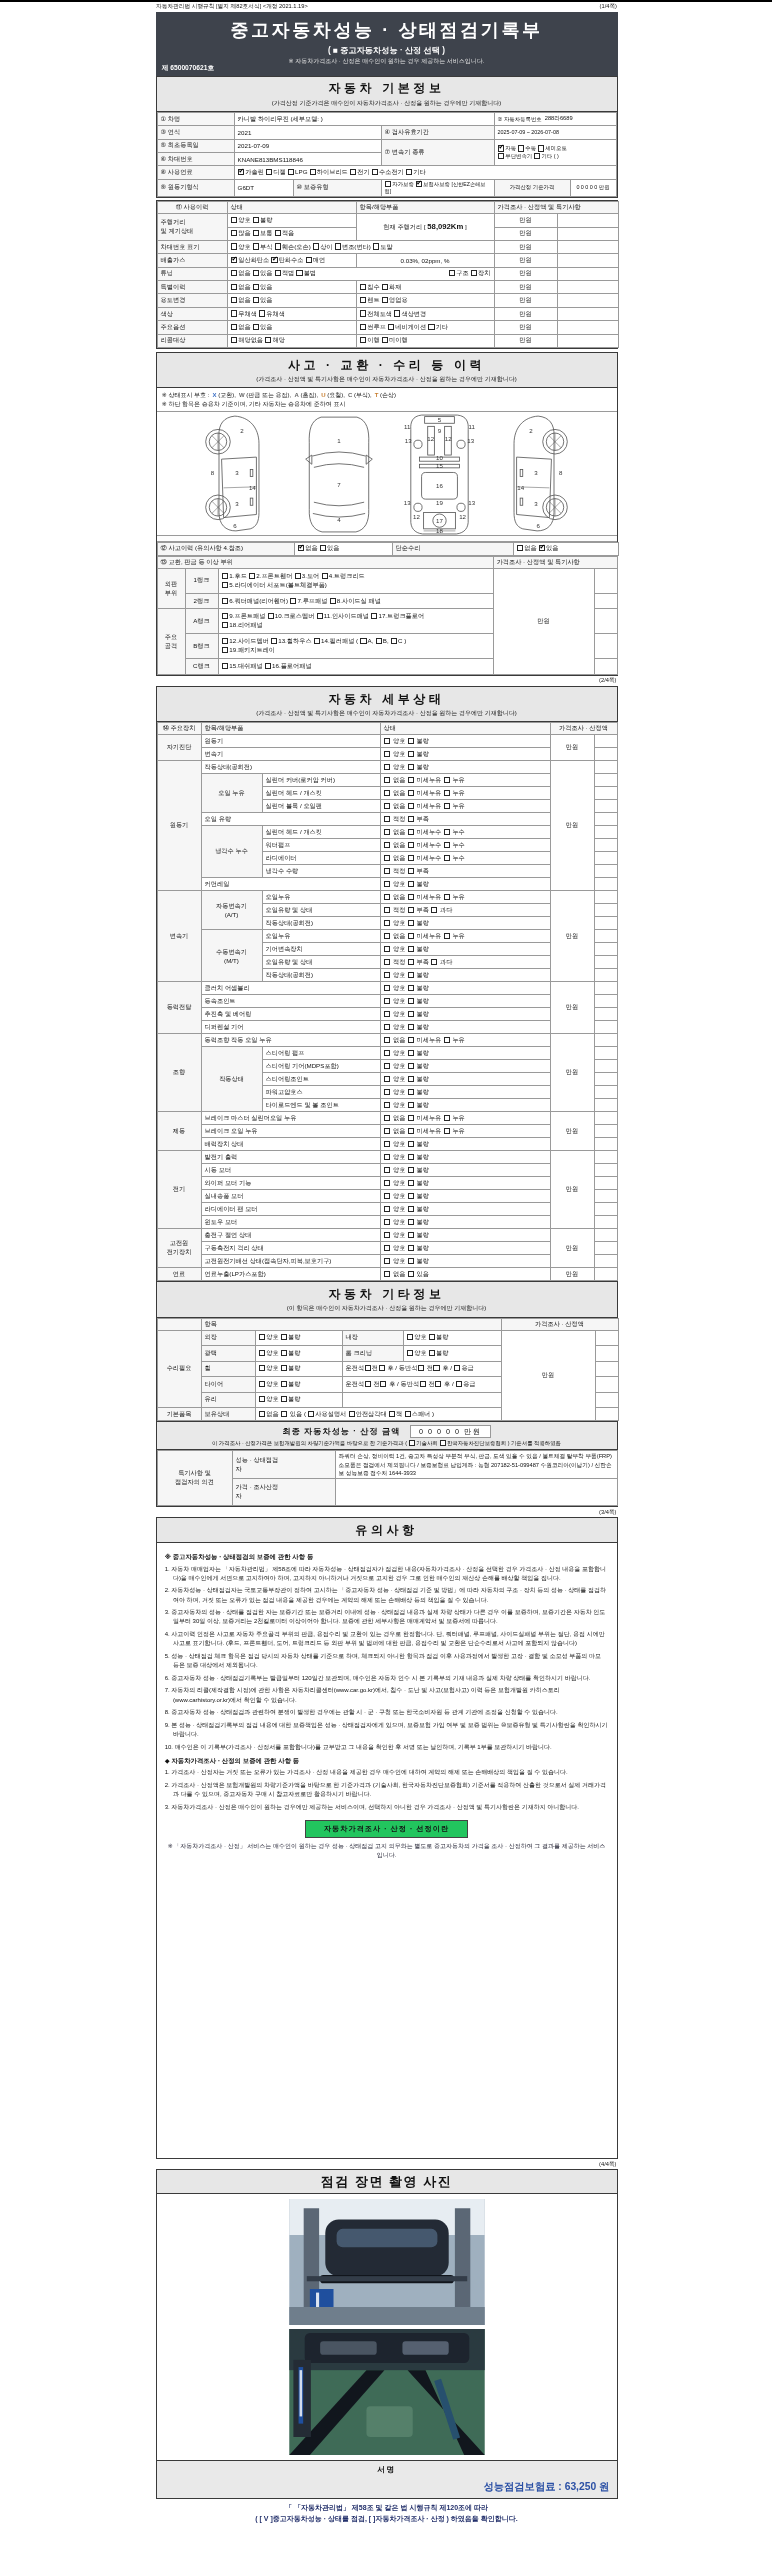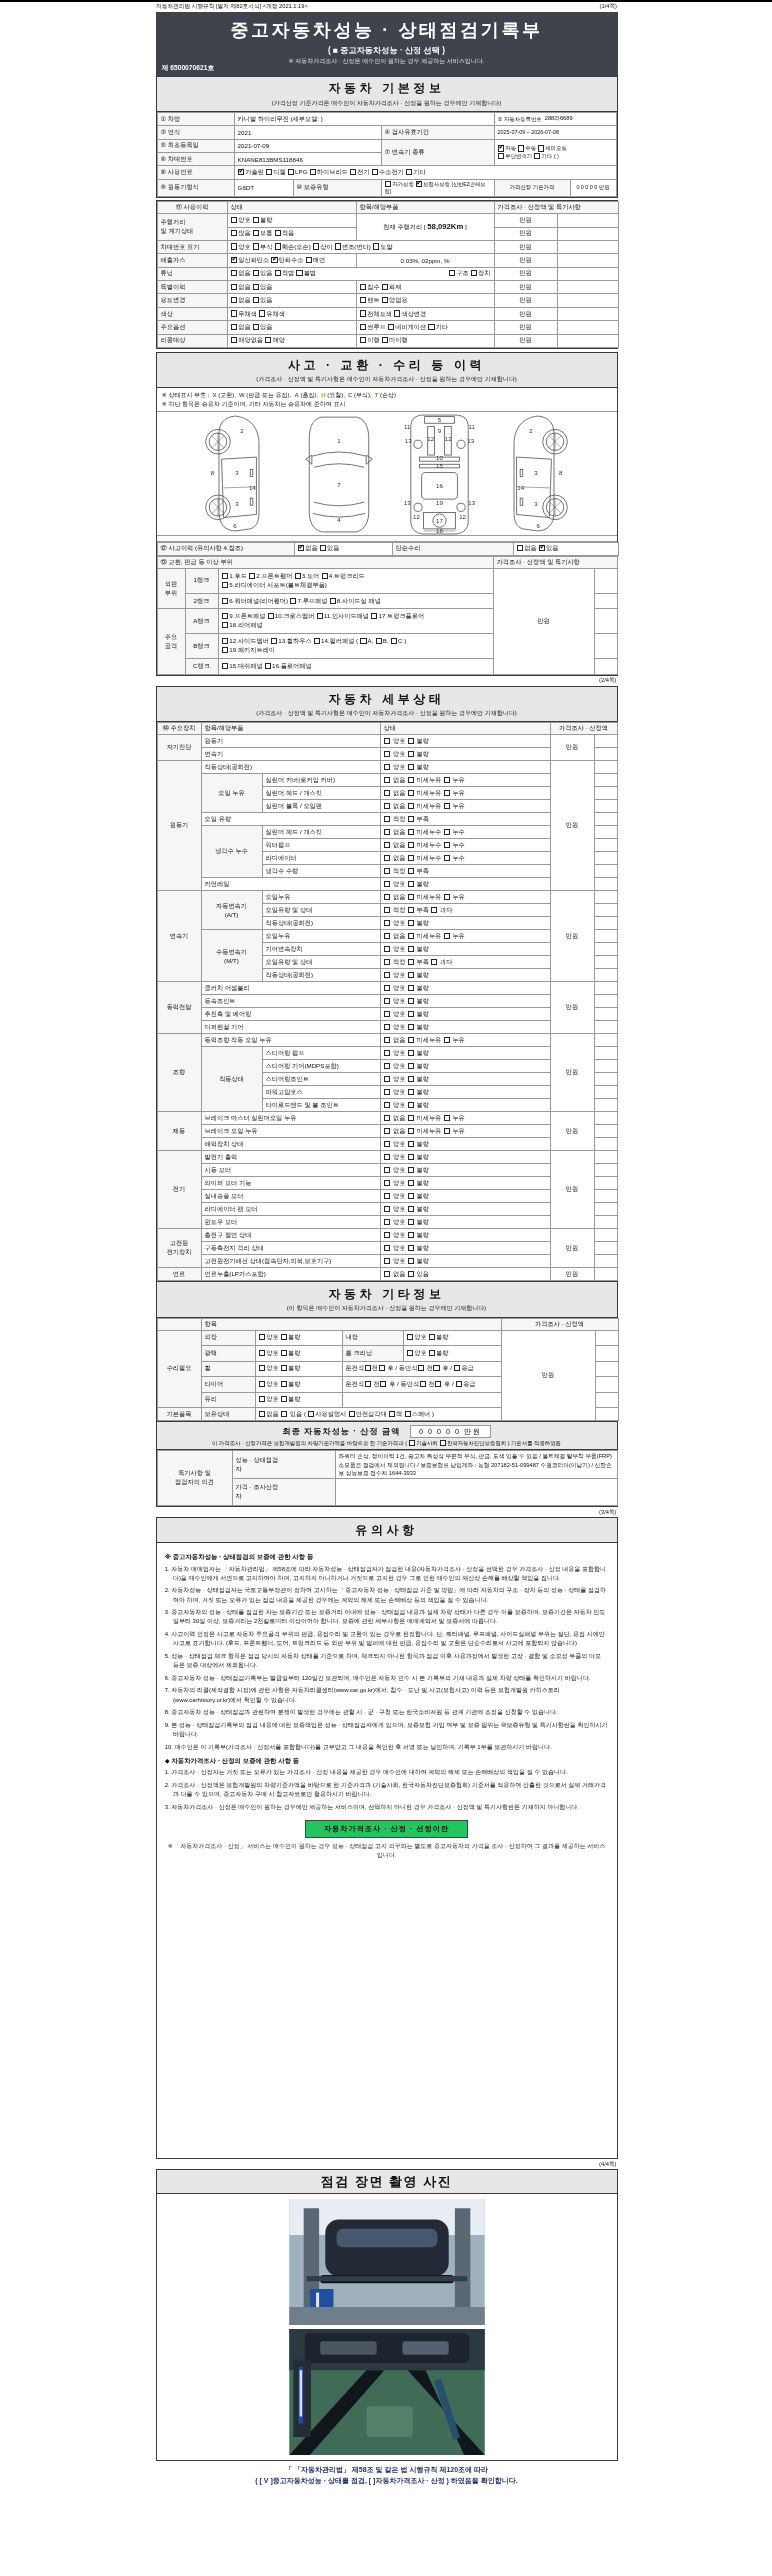--- a/index.html
+++ b/index.html
@@ -803,20 +803,24 @@
         <polygon points="380,245 230,80 265,80 340,245" fill="#11161d"></polygon>
         <rect x="8" y="60" width="34" height="150" fill="#242c35"></rect>
         <rect x="18" y="74" width="9" height="110" fill="#1f4f9e"></rect>
         <rect x="20" y="80" width="5" height="90" fill="#ffffff" opacity="0.8"></rect>
         <rect x="300" y="96" width="14" height="120" fill="#27506e" transform="rotate(-18 307 156)"></rect>
         <rect x="150" y="150" width="90" height="60" rx="8" fill="#55806a"></rect>
       </svg>
     </div>
   </div>
 
+  <div class="signband">
+    <div class="slabel">서명</div>
+    <div class="fee">성능점검보험료 : 63,250 원</div>
+  </div>
 
   <div class="confirm">
     <div>「 「자동차관리법」 제58조 및 같은 법 시행규칙 제120조에 따라</div>
     <div>( [ V ]중고자동차성능 · 상태를 점검,  [   ]자동차가격조사 · 산정 ) 하였음을 확인합니다.</div>
   </div>
 
 </div>
 
 
 </body></html>

